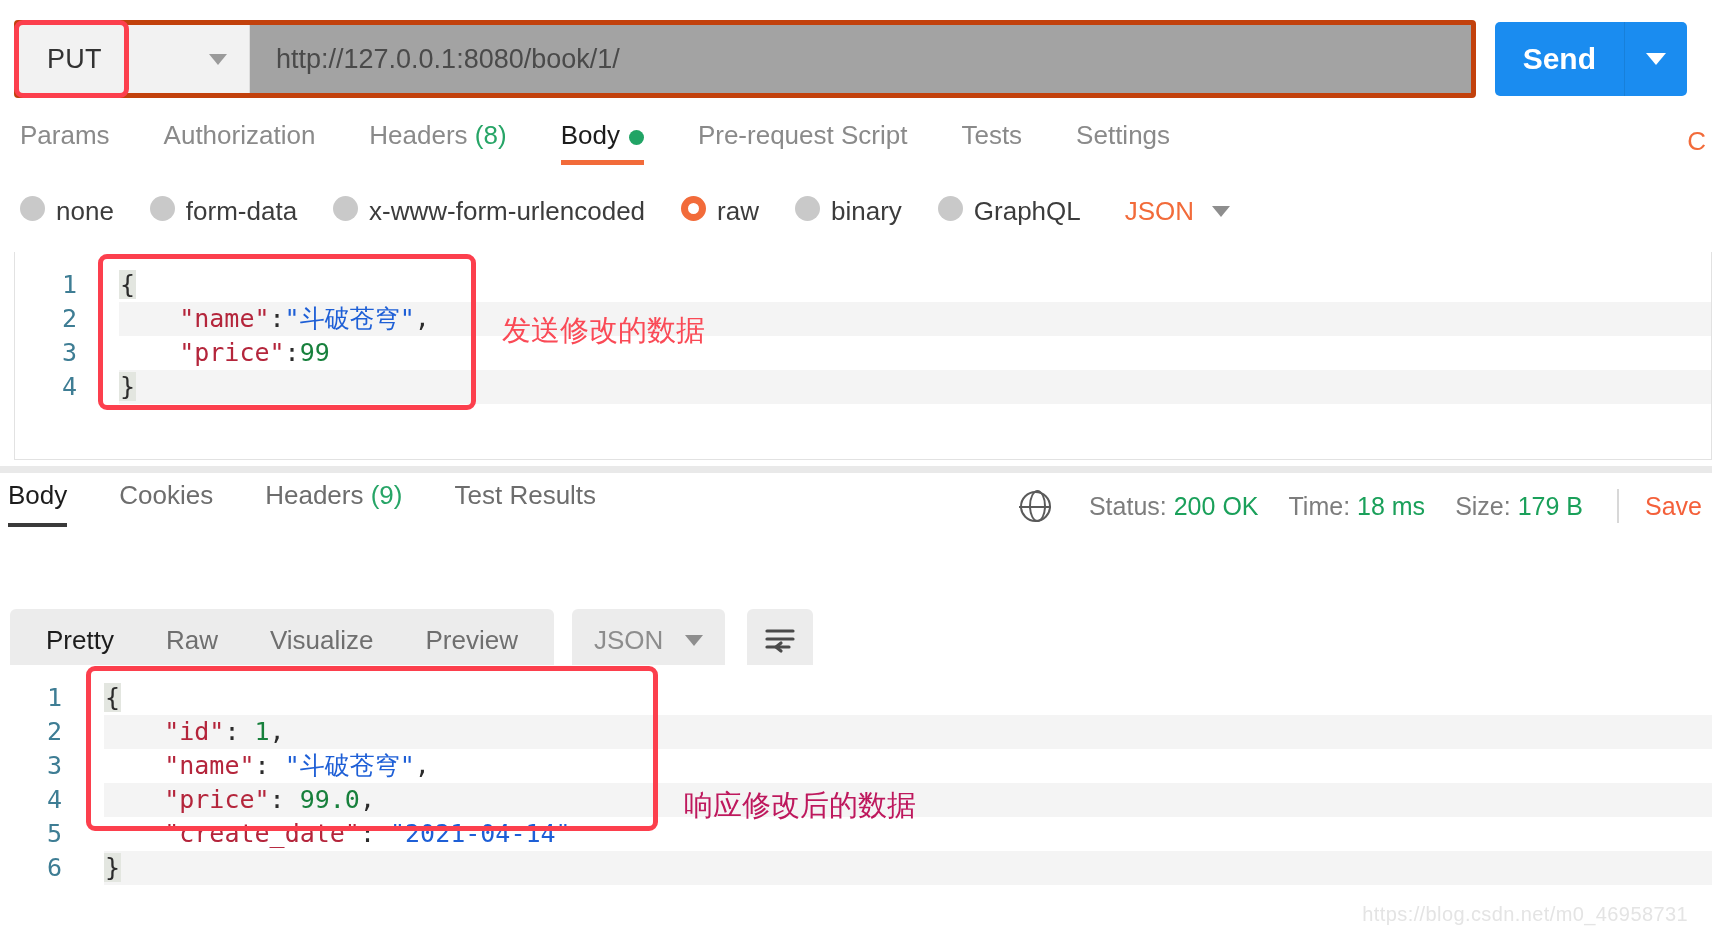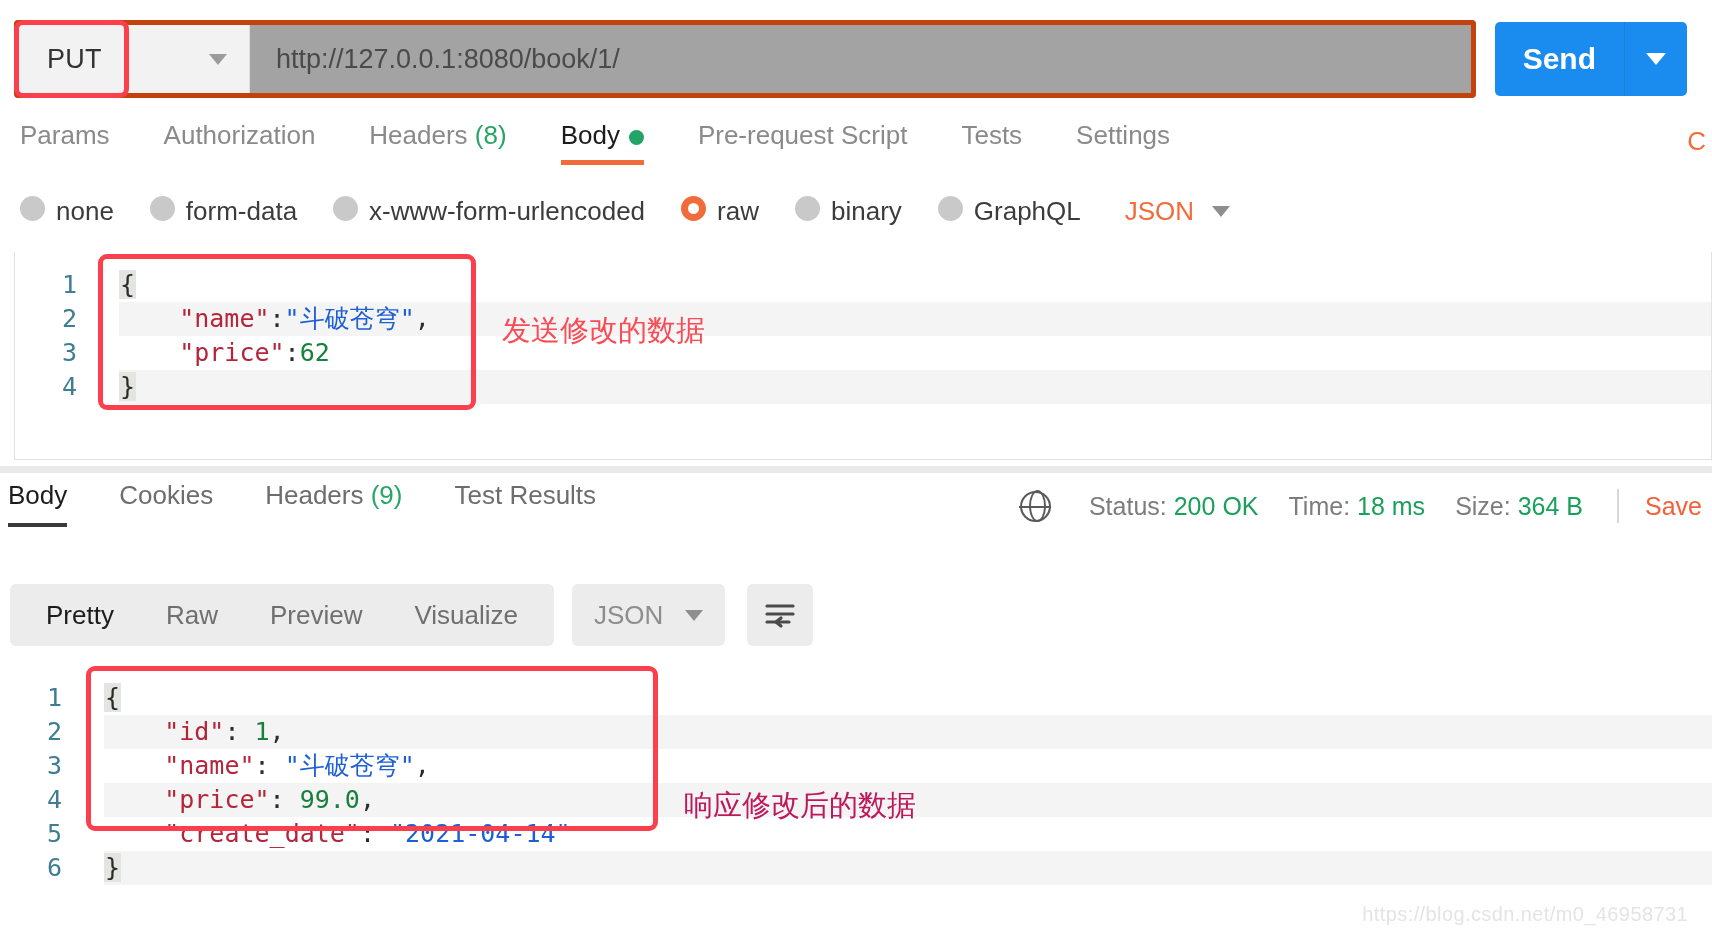--- a/index.html
+++ b/index.html
@@ -328,21 +328,21 @@
   }
   .save-link {
     color: #f4603a;
     cursor: pointer;
     margin-right: 2px;
   }
 
   
   .resp-toolbar {
     position: absolute;
-    left: 10px; top: 588px;
+    left: 10px; top: 613px;
     display: flex;
     align-items: center;
     height: 54px;
   }
   .seg-group {
     display: flex;
     align-items: center;
     background: #ececec;
     border-radius: 6px;
     height: 62px;
@@ -481,21 +481,21 @@
     <div class="code-area">
       <div class="gutter" id="req-gutter">
           <div>1</div>
           <div>2</div>
           <div>3</div>
           <div>4</div>
         </div>
       <div class="code-lines" id="req-code">
           <div class="ln"><span class="fold">{</span></div>
           <div class="ln zebra"><span class="p">    </span><span class="k">"name"</span><span class="p">:</span><span class="s">"斗破苍穹"</span><span class="p">,</span></div>
-          <div class="ln"><span class="p">    </span><span class="k">"price"</span><span class="p">:</span><span class="n">62</span></div>
+          <div class="ln"><span class="p">    </span><span class="k">"price"</span><span class="p">:</span><span class="n">99</span></div>
           <div class="ln zebra"><span class="fold">}</span></div>
         </div>
     </div>
   </div>
   <div class="req-highlight"></div>
   <div class="annot-req">发送修改的数据</div>
 
   <div class="divider"></div>
 
   <div class="resp-tabs" id="resp-tabs">
@@ -510,32 +510,32 @@
     <span class="meta-item">
       <span>Status:</span>
       <span class="meta-val">200 OK</span>
     </span>
     <span class="meta-item">
       <span>Time:</span>
       <span class="meta-val">18 ms</span>
     </span>
     <span class="meta-item">
       <span>Size:</span>
-      <span class="meta-val">364 B</span>
+      <span class="meta-val">179 B</span>
     </span>
     <span class="meta-sep"></span>
     <span class="save-link">Save</span>
   </div>
 
   <div class="resp-toolbar">
     <div class="seg-group" id="seg-group">
         <div class="seg active">Pretty</div>
         <div class="seg">Raw</div>
+        <div class="seg">Visualize</div>
         <div class="seg">Preview</div>
-        <div class="seg">Visualize</div>
       </div>
     <div class="fmt-select">
       <span class="fmt-label">JSON</span>
       <span class="caret-sm"></span>
     </div>
     <div class="wrap-btn">
       <svg width="34" height="30" viewBox="0 0 34 30">
         <line x1="4" y1="6" x2="30" y2="6" stroke="#4a4a4a" stroke-width="3.2" stroke-linecap="round"></line>
         <line x1="4" y1="14" x2="30" y2="14" stroke="#4a4a4a" stroke-width="3.2" stroke-linecap="round"></line>
         <path d="M4 22 H26 a4 4 0 0 1 0 0" stroke="#4a4a4a" stroke-width="3.2" fill="none" stroke-linecap="round"></path>

